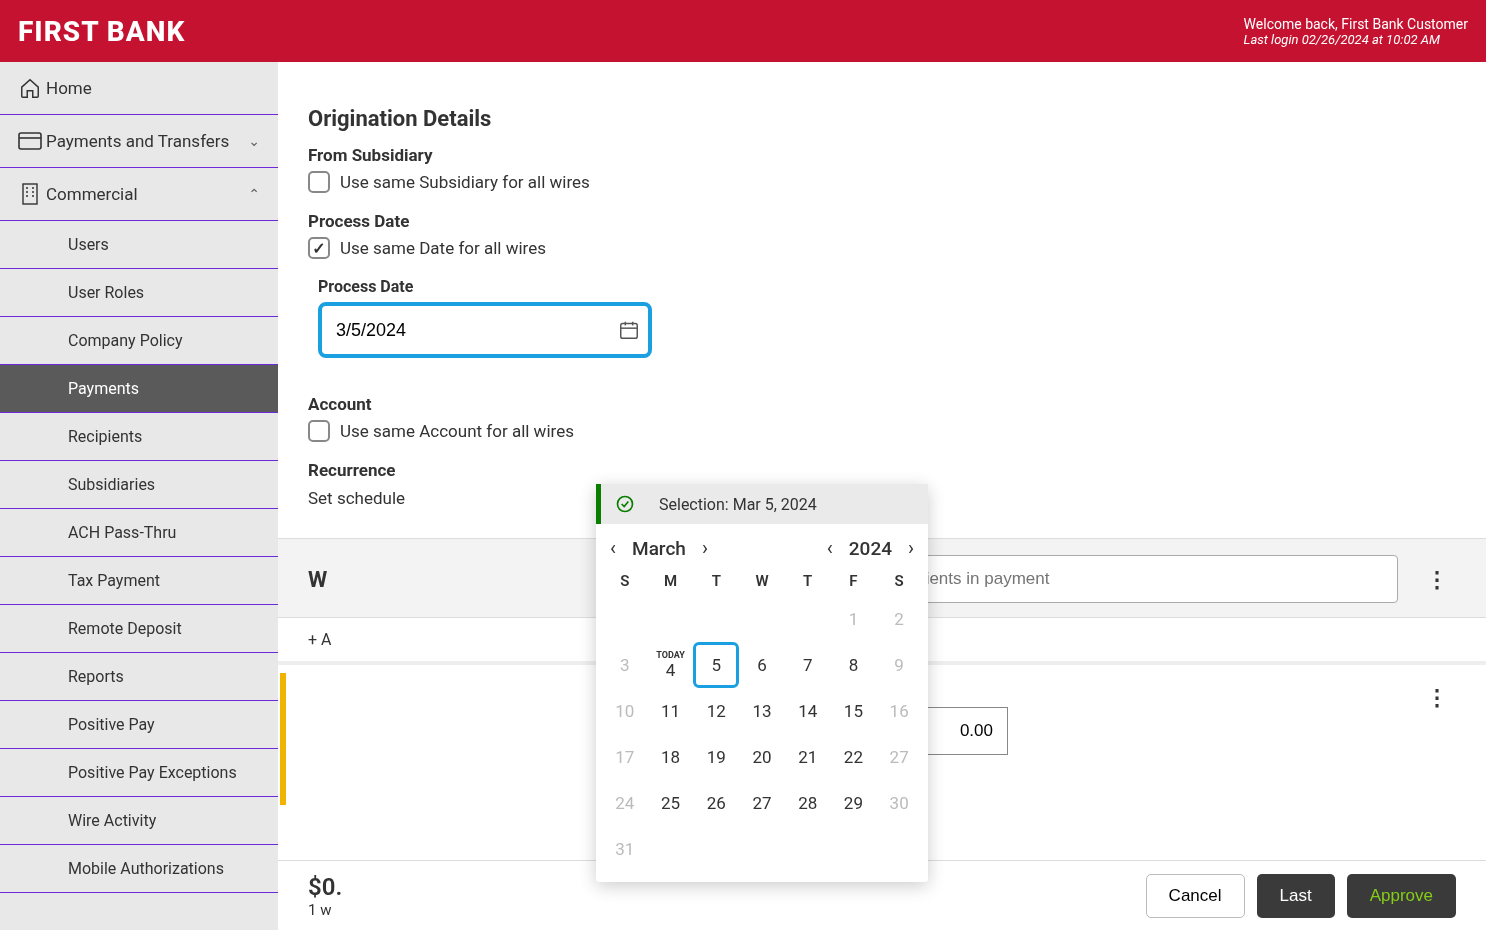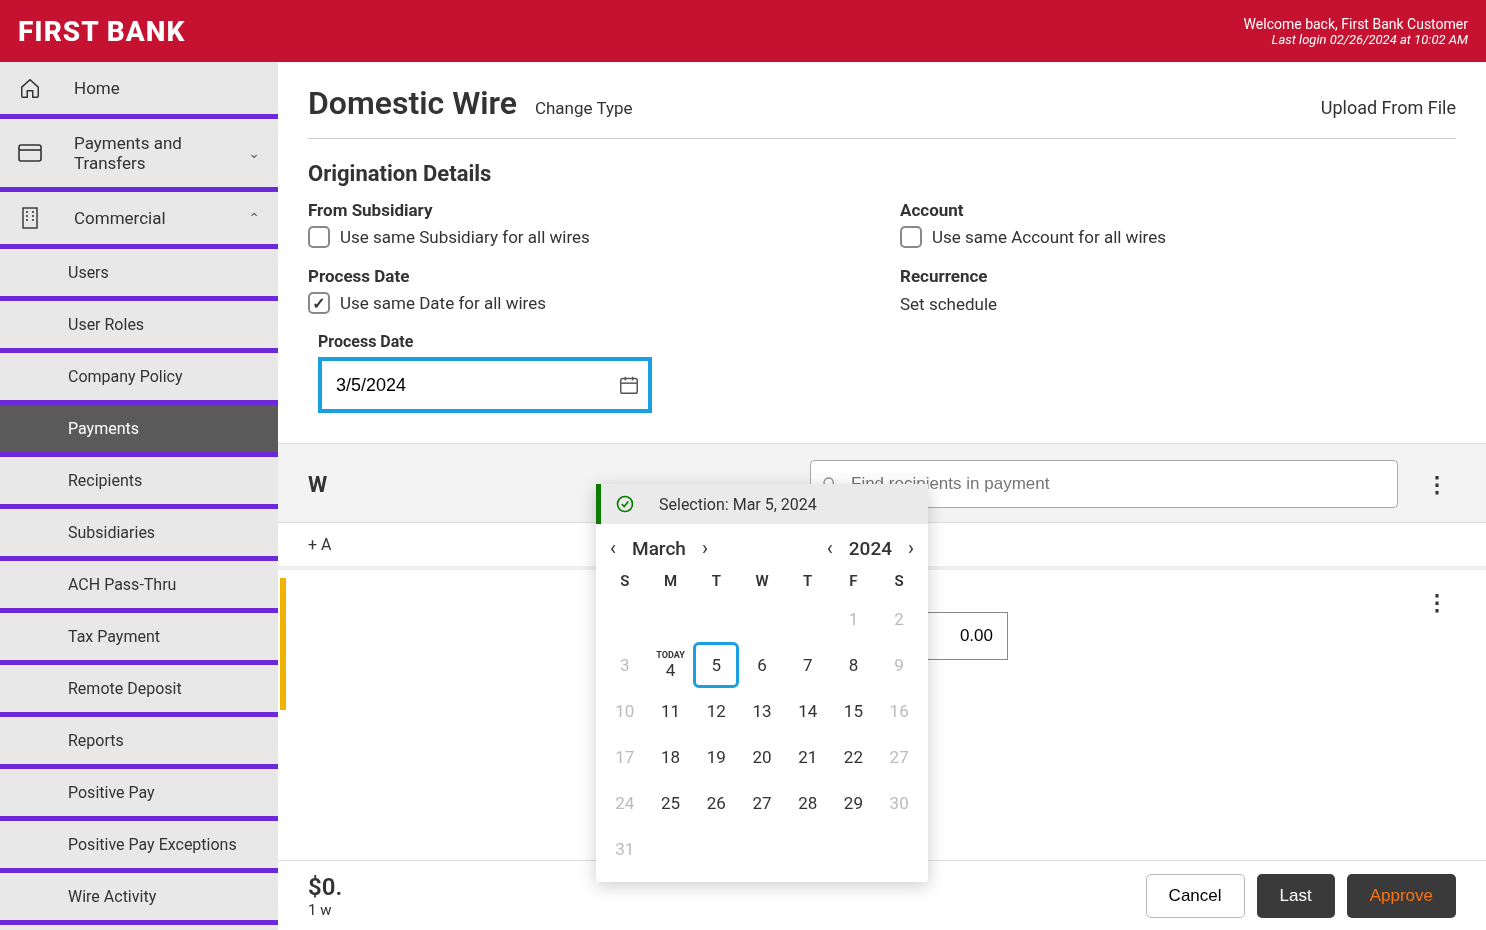--- a/index.html
+++ b/index.html
@@ -1,42 +1,42 @@
 <!DOCTYPE html>
 <html><head>
 <meta charset="utf-8">
 <style>
 * { box-sizing: border-box; margin: 0; padding: 0; }
 body { font-family: -apple-system, "Segoe UI", Roboto, sans-serif; color: #333; background: #fff; }
 .header { background: #c41230; color: #fff; height: 62px; display: flex; align-items: center; justify-content: space-between; padding: 0 18px; }
 .logo { font-weight: 800; font-size: 28px; letter-spacing: 1px; }
-.welcome { text-align: right; font-size: 14px; }
+.welcome { text-align: left; font-size: 14px; }
 .welcome .lastlogin { font-style: italic; font-size: 13px; }
 .layout { display: flex; height: calc(100vh - 62px); }
 .sidebar { width: 278px; background: #e8e8e8; overflow-y: auto; flex-shrink: 0; }
-.side-item { display: flex; align-items: center; gap: 32px; padding: 14px 18px; font-size: 17px; border-bottom: 5px solid #6d28d9; cursor: pointer; }
+.side-item { display: flex; align-items: center; gap: 4px; padding: 14px 18px; font-size: 17px; border-bottom: 1px solid #6d28d9; cursor: pointer; }
 .side-item.sub { padding-left: 68px; font-size: 16px; }
 .side-item.active { background: #5a5a5a; color: #ffffff; }
 .side-item .icon { width: 24px; height: 24px; display: flex; align-items: center; justify-content: center; }
 .side-item .chev { margin-left: auto; font-size: 14px; color: #666; }
 .main { flex: 1; padding: 22px 30px 0 30px; position: relative; overflow: hidden; }
 .page-title-row { display: flex; align-items: baseline; justify-content: space-between; border-bottom: 1px solid #ccc; padding-bottom: 16px; }
 .page-title { font-size: 32px; font-weight: 600; }
 .change-type { font-size: 17px; margin-left: 14px; cursor: pointer; }
 .upload-link { font-size: 18px; cursor: pointer; }
 .section-title { font-size: 22px; font-weight: 700; margin-top: 22px; margin-bottom: 14px; }
-.origin-grid { display: flex; gap: 36px; }
+.origin-grid { display: flex; gap: 36px; flex-direction: column; }
 .origin-col { flex: 1; }
 .field-label { font-size: 17px; font-weight: 700; margin-bottom: 6px; }
 .check-row { display: flex; align-items: center; gap: 10px; font-size: 17px; margin-bottom: 18px; }
 .checkbox { width: 22px; height: 22px; border: 2px solid #888; border-radius: 5px; display: flex; align-items: center; justify-content: center; }
 .checkbox.checked::after { content: "✓"; font-size: 16px; color: #333; font-weight: bold; }
 .date-sublabel { font-size: 16px; font-weight: 700; margin-left: 10px; }
 .date-input-wrap { position: relative; width: 334px; margin-left: 10px; margin-top: 6px; }
-.date-input { width: 100%; height: 56px; border: 4px solid #1a9fe0; border-radius: 0; padding: 0 40px 0 14px; font-size: 18px; }
+.date-input { width: 100%; height: 56px; border: 4px solid #1a9fe0; border-radius: 8px; padding: 0 40px 0 14px; font-size: 18px; }
 .cal-input-icon { position: absolute; right: 12px; top: 50%; transform: translateY(-50%); color: #555; }
 .datepicker { position: absolute; top: 422px; left: 318px; width: 332px; background: #fff; box-shadow: 0 4px 18px rgba(0,0,0,0.2); border-radius: 3px; z-index: 100; }
 .dp-selection { background: #eaeaea; padding: 10px 14px; display: flex; align-items: center; gap: 24px; font-size: 16px; border-left: 5px solid #0a7d00; }
 .dp-head { display: flex; align-items: center; justify-content: space-between; padding: 12px 14px 6px 14px; }
 .dp-nav-group { display: flex; align-items: center; gap: 16px; }
 .dp-arrow { cursor: pointer; font-size: 20px; color: #333; user-select: none; }
 .dp-label { font-size: 19px; font-weight: 500; }
 .dp-grid { display: grid; grid-template-columns: repeat(7, 1fr); text-align: center; padding: 0 6px 10px 6px; }
 .dp-dow { font-size: 15px; font-weight: 600; padding: 6px 0; }
 .dp-cell { height: 46px; display: flex; flex-direction: column; align-items: center; justify-content: center; font-size: 17px; cursor: pointer; border-radius: 6px; }
@@ -54,21 +54,21 @@
 .amount-block { margin-left: 380px; }
 .amount-input-wrap { display: flex; border: 1px solid #888; height: 48px; width: 320px; margin-bottom: 16px; }
 .amount-prefix { width: 42px; display: flex; align-items: center; justify-content: center; border-right: 1px solid #ccc; font-size: 18px; }
 .amount-input { border: none; flex: 1; text-align: right; padding: 0 14px; font-size: 17px; }
 .footer-bar { position: absolute; bottom: 0; left: 0; right: 0; height: 70px; border-top: 1px solid #ddd; background: #fff; display: flex; align-items: center; padding: 0 30px; gap: 12px; }
 .footer-summary { font-size: 15px; }
 .footer-summary .total { font-size: 24px; font-weight: 600; }
 .btn { height: 44px; padding: 0 22px; border-radius: 5px; font-size: 17px; cursor: pointer; border: 1px solid transparent; }
 .btn.cancel { background: #fff; border-color: #bbb; margin-left: auto; }
 .btn.draft { background: #3a3a3a; color: #fff; }
-.btn.approve { background: #3a3a3a; color: #f97316; text-align: right; }
+.btn.approve { background: #3a3a3a; color: #84cc16; text-align: right; }
 svg { display: block; }
 </style>
 </head>
 <body>
 
 <div class="header">
   <div class="logo">FIRST BANK</div>
   <div class="welcome">
     <div>Welcome back, First Bank Customer</div>
     <div class="lastlogin">Last login 02/26/2024 at 10:02 AM</div>
@@ -148,27 +148,20 @@
       </div>
     <div class="side-item sub">
         <span>Wire Activity</span>
       </div>
     <div class="side-item sub">
         <span>Mobile Authorizations</span>
       </div>
   </div>
 
   <div class="main">
-    <div class="page-title-row">
-      <div>
-        <span class="page-title">Domestic Wire</span>
-        <span class="change-type">Change Type</span>
-      </div>
-      <span class="upload-link">Upload From File</span>
-    </div>
 
     <div class="section-title">Origination Details</div>
 
     <div class="origin-grid">
       <div class="origin-col">
         <div class="field-label">From Subsidiary</div>
         <div class="check-row">
           <span class="checkbox"></span>
           <span>Use same Subsidiary for all wires</span>
         </div>

